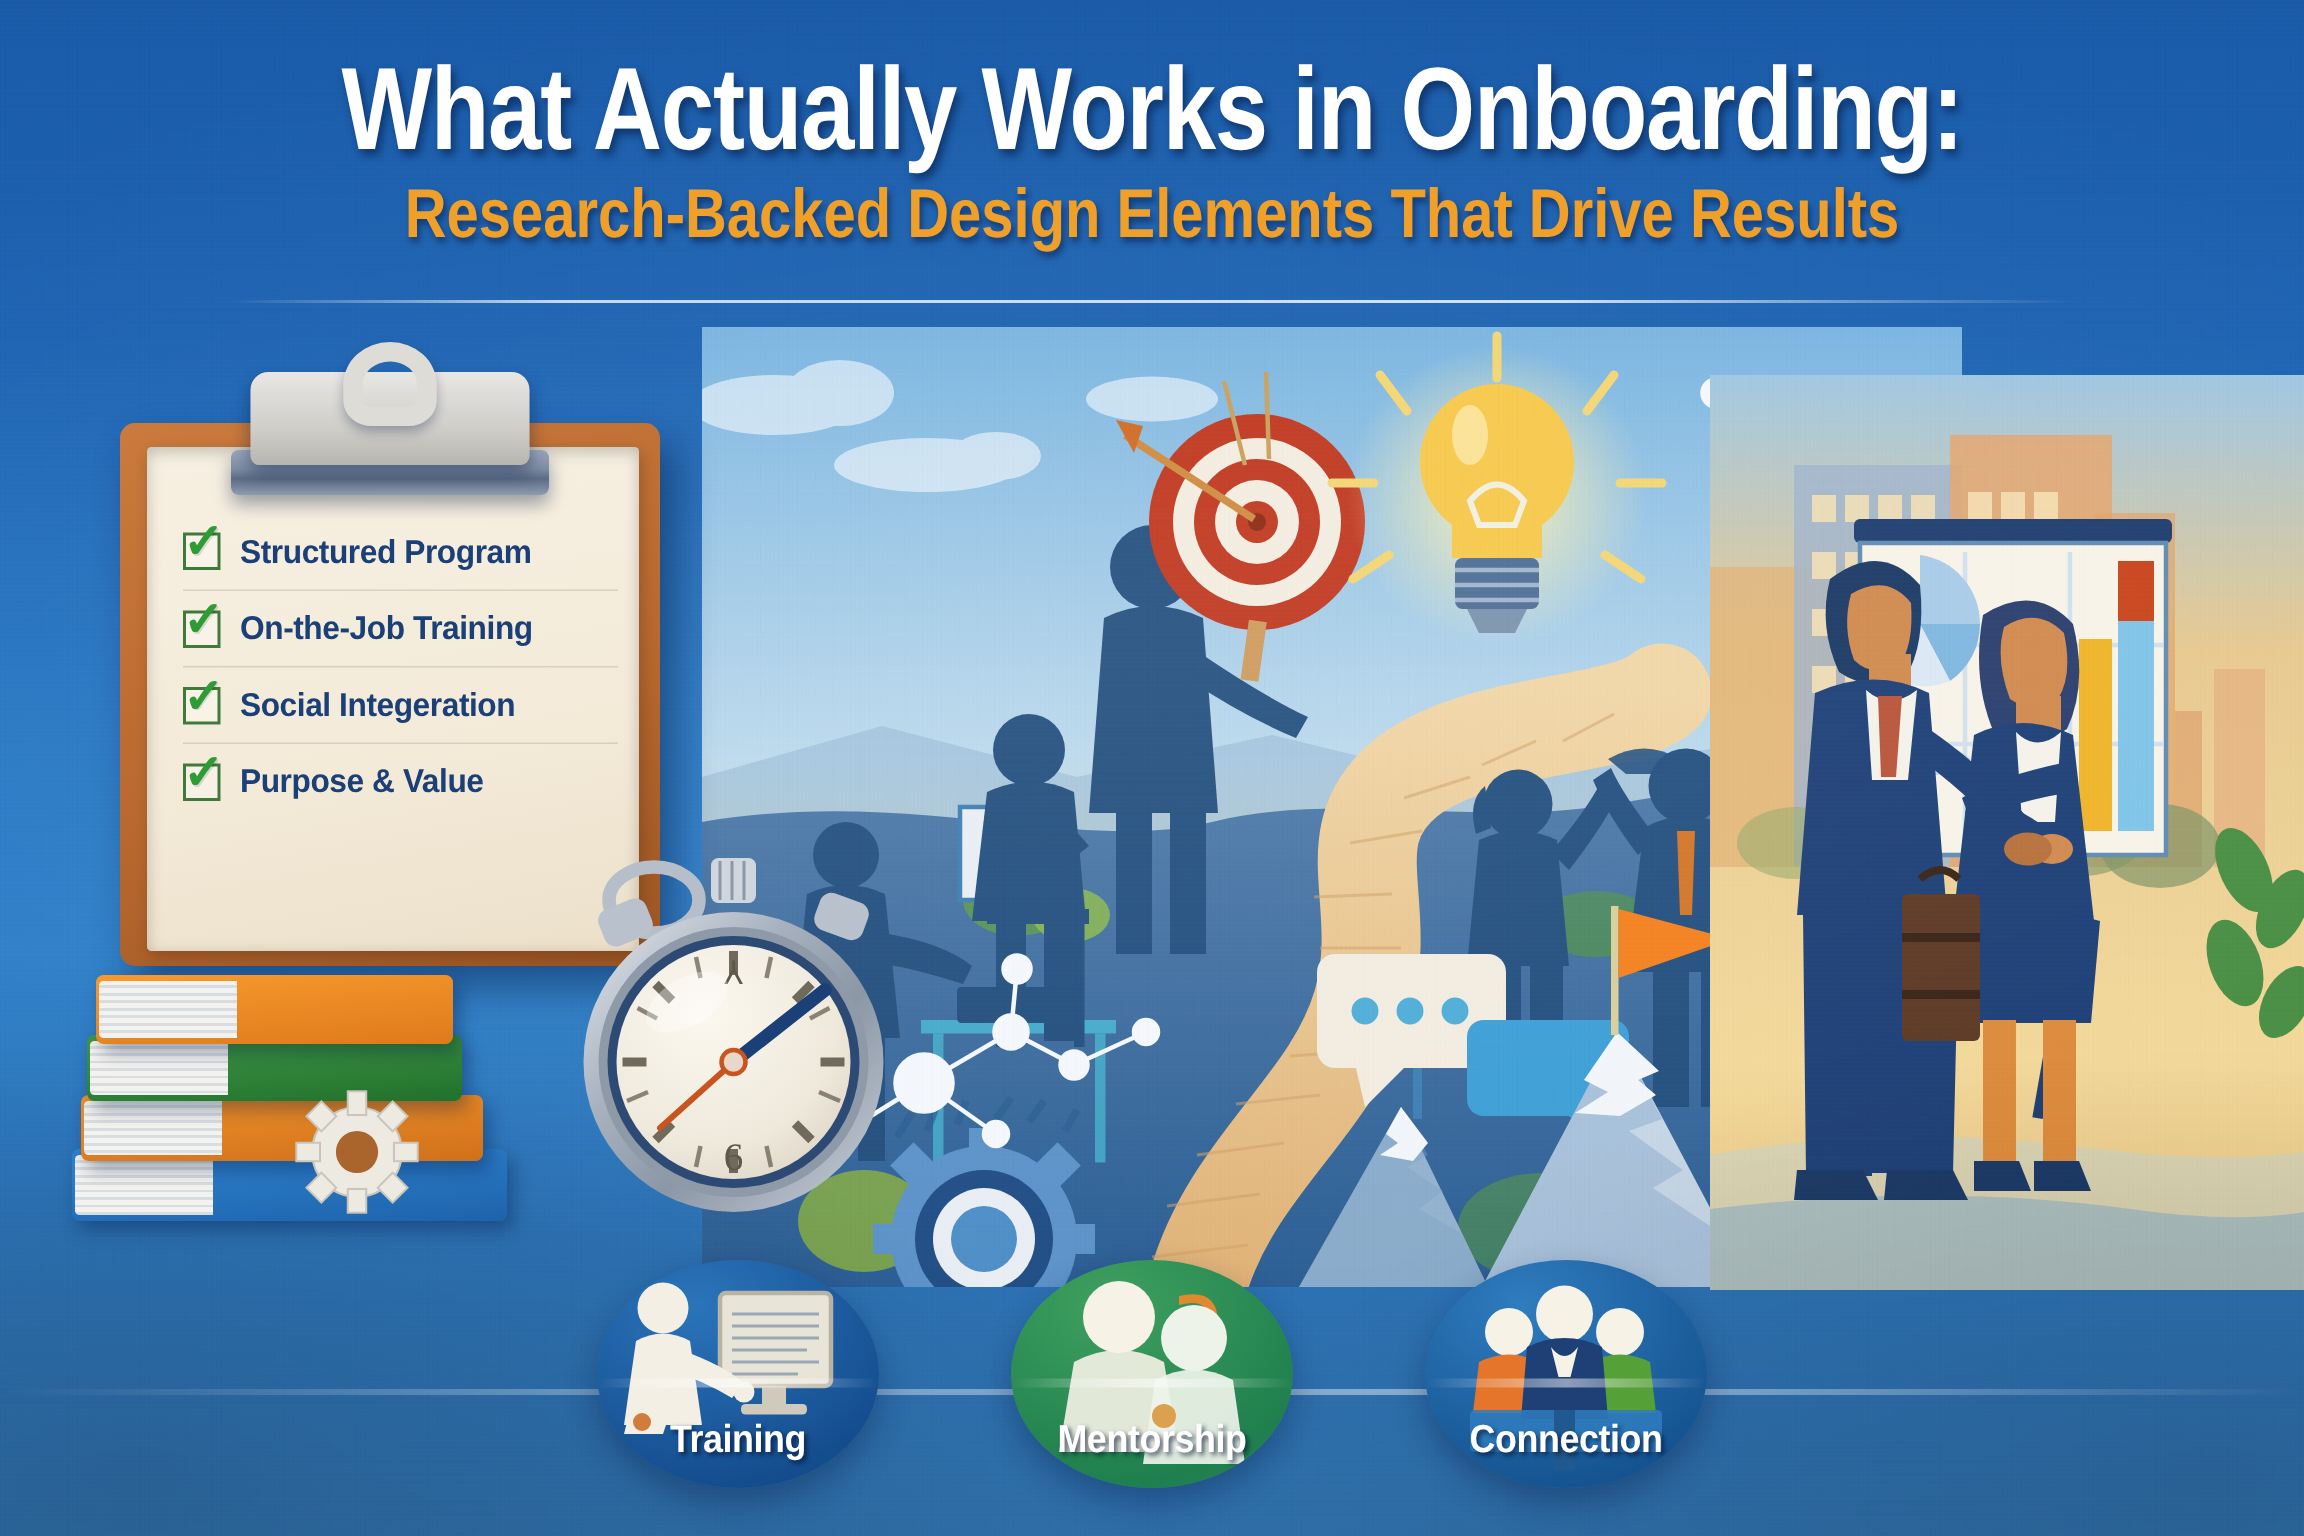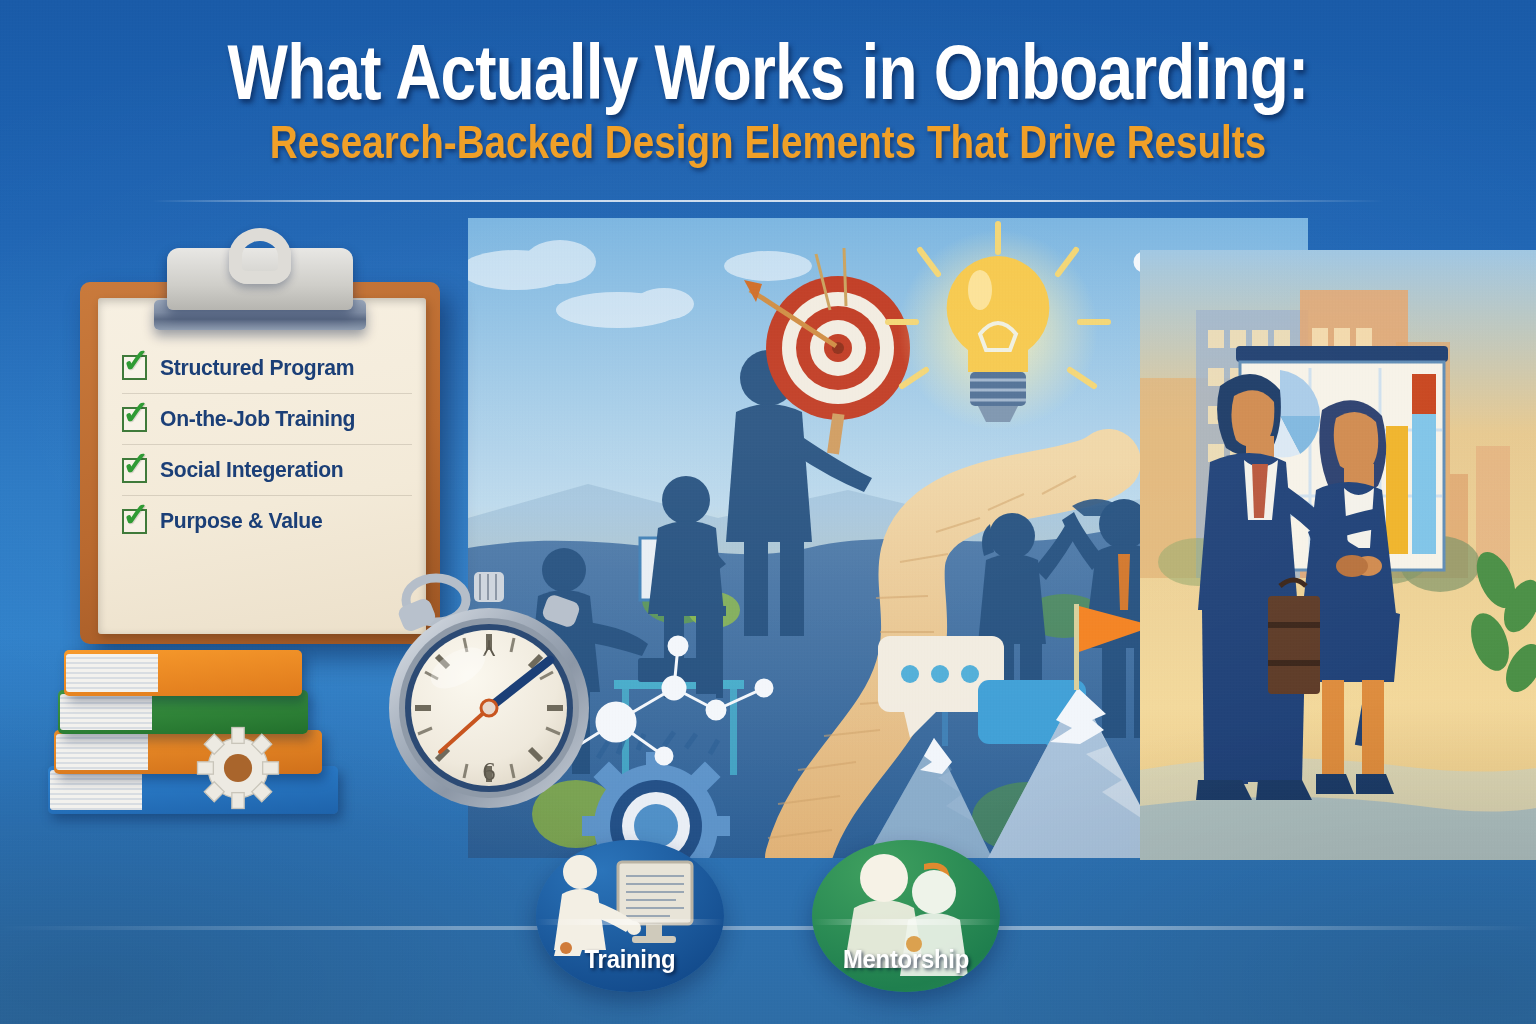--- a/index.html
+++ b/index.html
@@ -637,20 +637,35 @@
         <path d="M42 68 q30 -16 60 0 l10 60 -80 0 z" fill="#f6f2e6" opacity=".9"></path>
         <path d="M112 24 q26 -6 26 18 q0 10 -8 14 l-4 -10 q6 -4 4 -12 q-2 -8 -18 -4 z" fill="#e08a2f"></path>
         <circle cx="122" cy="52" r="22" fill="#eef3e9"></circle>
         <path d="M96 80 q26 -14 52 0 l8 56 -68 0 z" fill="#eef3e9" opacity=".92"></path>
         <circle cx="102" cy="104" r="8" fill="#dba14f"></circle>
       </svg>
       <div class="pill-sheen"></div>
       <div class="pill-label">Mentorship</div>
     </div>
 
+    <div class="pill pill-c3">
+      <svg width="188" height="152" viewBox="0 0 188 152">
+        <circle cx="56" cy="48" r="16" fill="#f6f2e6"></circle>
+        <path d="M36 68 q20 -10 40 0 l4 34 -48 0 z" fill="#e4752b"></path>
+        <circle cx="130" cy="48" r="16" fill="#f6f2e6"></circle>
+        <path d="M110 68 q20 -10 40 0 l4 34 -48 0 z" fill="#56a038"></path>
+        <circle cx="93" cy="36" r="19" fill="#f6f2e6"></circle>
+        <path d="M68 58 q25 -12 50 0 l4 48 -58 0 z" fill="#1e4077"></path>
+        <path d="M84 58 q9 12 18 0 l-5 20 -8 0 z" fill="#f6f2e6"></path>
+        <rect x="30" y="100" width="128" height="28" rx="3" fill="#2f7cbe" opacity=".85"></rect>
+        <rect x="86" y="100" width="14" height="40" fill="#20598f"></rect>
+      </svg>
+      <div class="pill-sheen"></div>
+      <div class="pill-label">Connection</div>
+    </div>
 
   </div>
 
   <div id="header">
     <div id="title">What Actually Works in Onboarding:</div>
     <div id="subtitle">Research-Backed Design Elements That Drive Results</div>
   </div>
   <div id="divider"></div>
 
   <div class="tex"></div>

